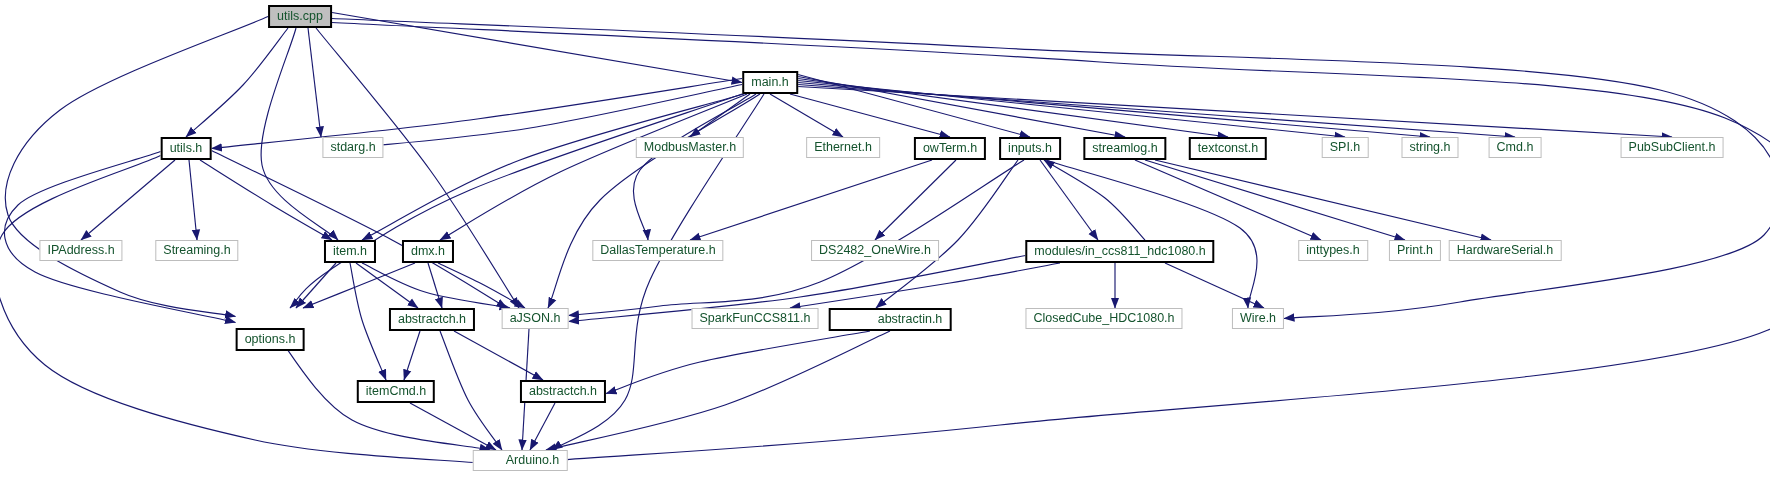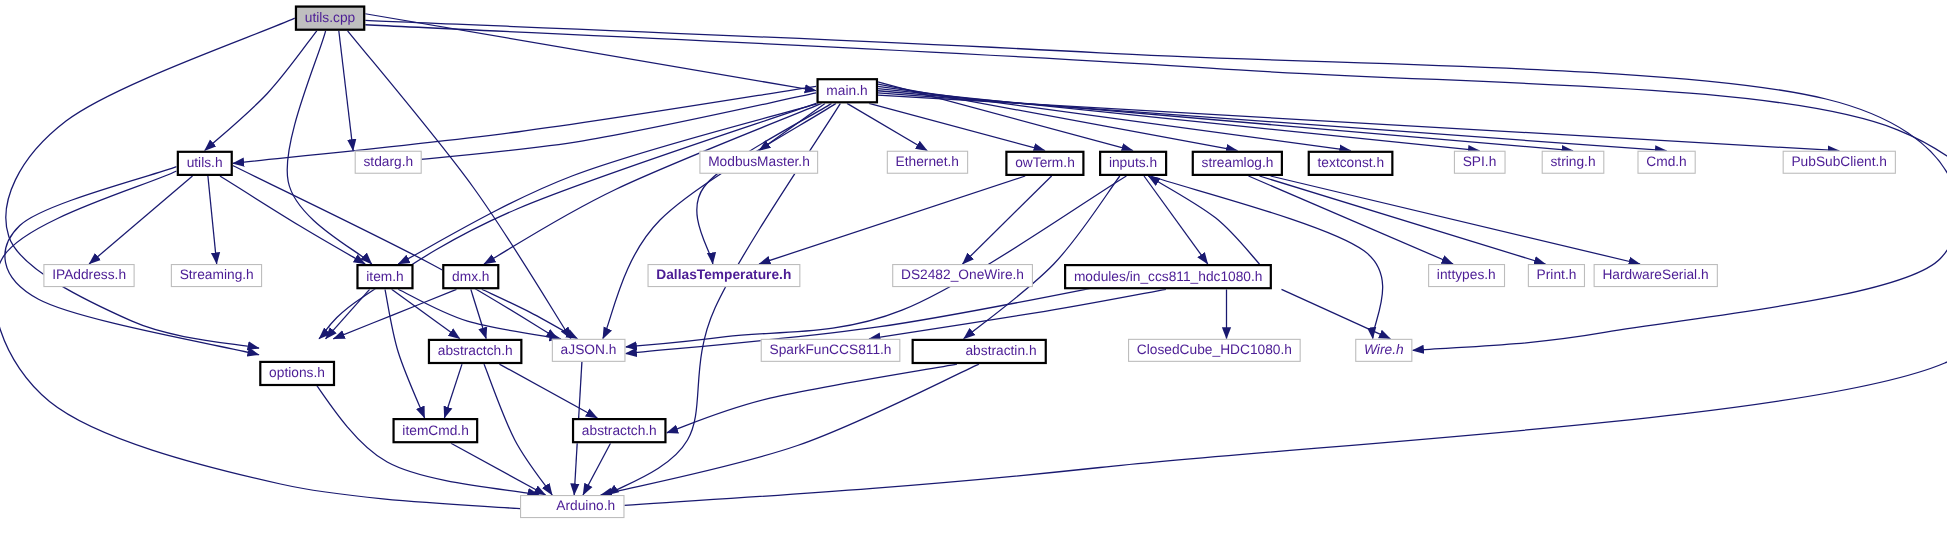--- a/index.html
+++ b/index.html
@@ -6,21 +6,21 @@
   html,body{margin:0;padding:0;background:#ffffff;}
   .canvas{
     position:relative; width:1770px; height:485px; overflow:hidden;
     background:#ffffff; font-family:"Liberation Sans", sans-serif;
   }
   #graph-edges{position:absolute; left:0; top:0; z-index:1; pointer-events:none;}
   #graph-edges path.edge{fill:none; stroke:var(--edge); stroke-width:1.15px;}
   #graph-nodes{position:absolute; left:0; top:0; width:100%; height:100%; z-index:2;}
   .node{
     position:absolute; transform:translateX(-50%);
-    background:var(--node-fill); color:#4c1d95;
+    background:var(--node-fill); color:#14532d;
     font-size:12.5px; line-height:15px; padding:2px 7px;
     white-space:nowrap; text-align:center; box-sizing:border-box;
   }
   .node.external{border:1px solid var(--ext-border); cursor:default;}
   .node.internal{border:2px solid var(--int-border); cursor:pointer;}
   .node.root{border:2px solid var(--int-border); background:var(--root-fill); cursor:default;}
 </style>
 </head>
 <body>
 
@@ -106,30 +106,30 @@
       <div class="node internal" style="left: 1125px; top: 137px;">streamlog.h</div>
       <div class="node internal" style="left: 1228px; top: 137px;">textconst.h</div>
       <div class="node external" style="left: 1345px; top: 137px;">SPI.h</div>
       <div class="node external" style="left: 1430px; top: 137px;">string.h</div>
       <div class="node external" style="left: 1515px; top: 137px;">Cmd.h</div>
       <div class="node external" style="left: 1672px; top: 137px;">PubSubClient.h</div>
       <div class="node external" style="left: 81px; top: 240px;">IPAddress.h</div>
       <div class="node external" style="left: 197px; top: 240px;">Streaming.h</div>
       <div class="node internal" style="left: 350px; top: 240px;">item.h</div>
       <div class="node internal" style="left: 428px; top: 240px;">dmx.h</div>
-      <div class="node external" style="left: 658px; top: 240px; font-weight: bold;">DallasTemperature.h</div>
+      <div class="node external" style="left: 658px; top: 240px;">DallasTemperature.h</div>
       <div class="node external" style="left: 875px; top: 240px;">DS2482_OneWire.h</div>
-      <div class="node internal" style="left: 1062px; top: 240px;">modules/in_ccs811_hdc1080.h</div>
+      <div class="node internal" style="left: 1120px; top: 240px;">modules/in_ccs811_hdc1080.h</div>
       <div class="node external" style="left: 1333px; top: 240px;">inttypes.h</div>
       <div class="node external" style="left: 1415px; top: 240px;">Print.h</div>
       <div class="node external" style="left: 1505px; top: 240px;">HardwareSerial.h</div>
       <div class="node internal" style="left: 270px; top: 308px; margin-top: 20px;">options.h</div>
       <div class="node internal" style="left: 432px; top: 308px;">abstractch.h</div>
       <div class="node external" style="left: 535px; top: 308px;">aJSON.h</div>
       <div class="node external" style="left: 755px; top: 308px;">SparkFunCCS811.h</div>
       <div class="node internal" style="left: 890px; top: 308px; padding-left: 47px;">abstractin.h</div>
       <div class="node external" style="left: 1088px; top: 308px; margin-left: 16px;">ClosedCube_HDC1080.h</div>
-      <div class="node external" style="left: 1258px; top: 308px; font-style: italic;">Wire.h</div>
+      <div class="node external" style="left: 1258px; top: 308px;">Wire.h</div>
       <div class="node internal" style="left: 396px; top: 380px;">itemCmd.h</div>
       <div class="node internal" style="left: 563px; top: 380px; text-align: center;">abstractch.h</div>
       <div class="node external" style="left: 520px; top: 450px; padding-left: 32px;">Arduino.h</div>
     </div>
 </div>
 
 </body></html>

